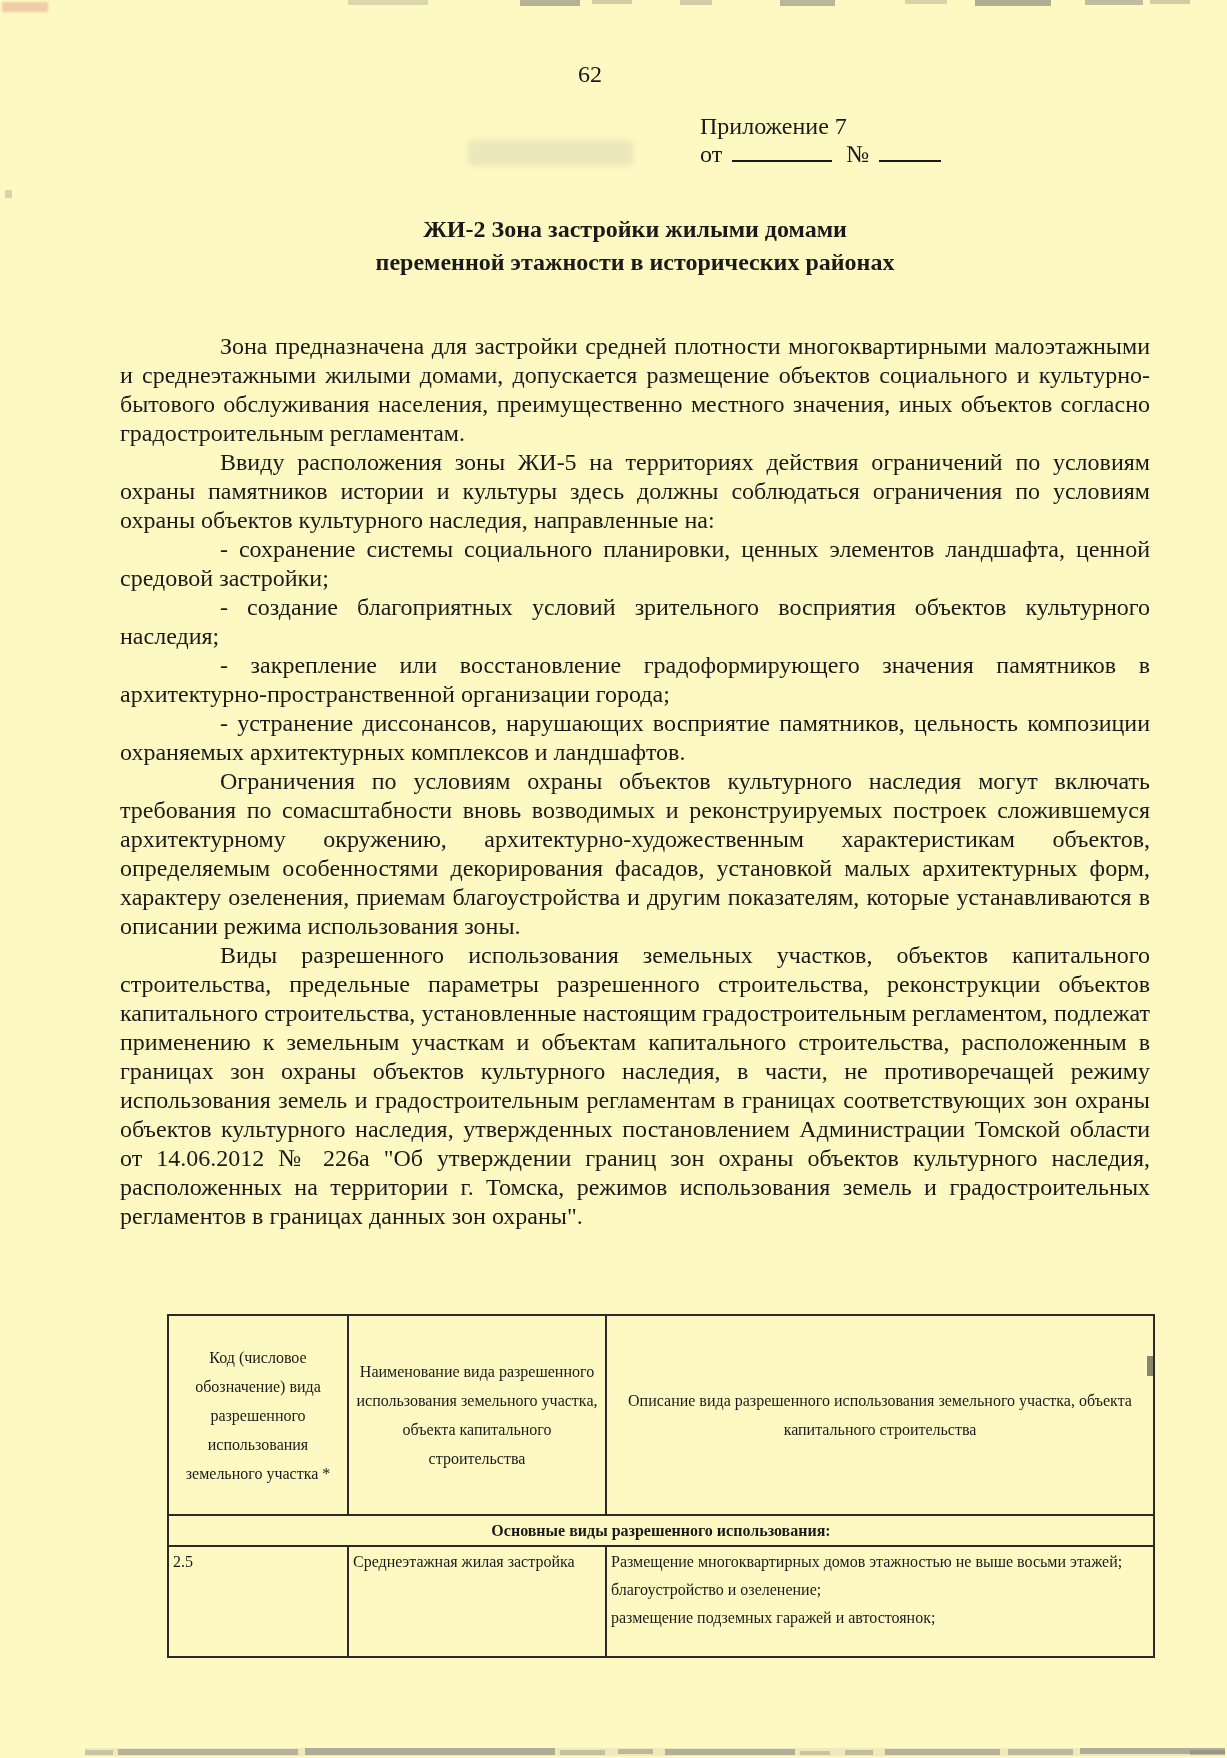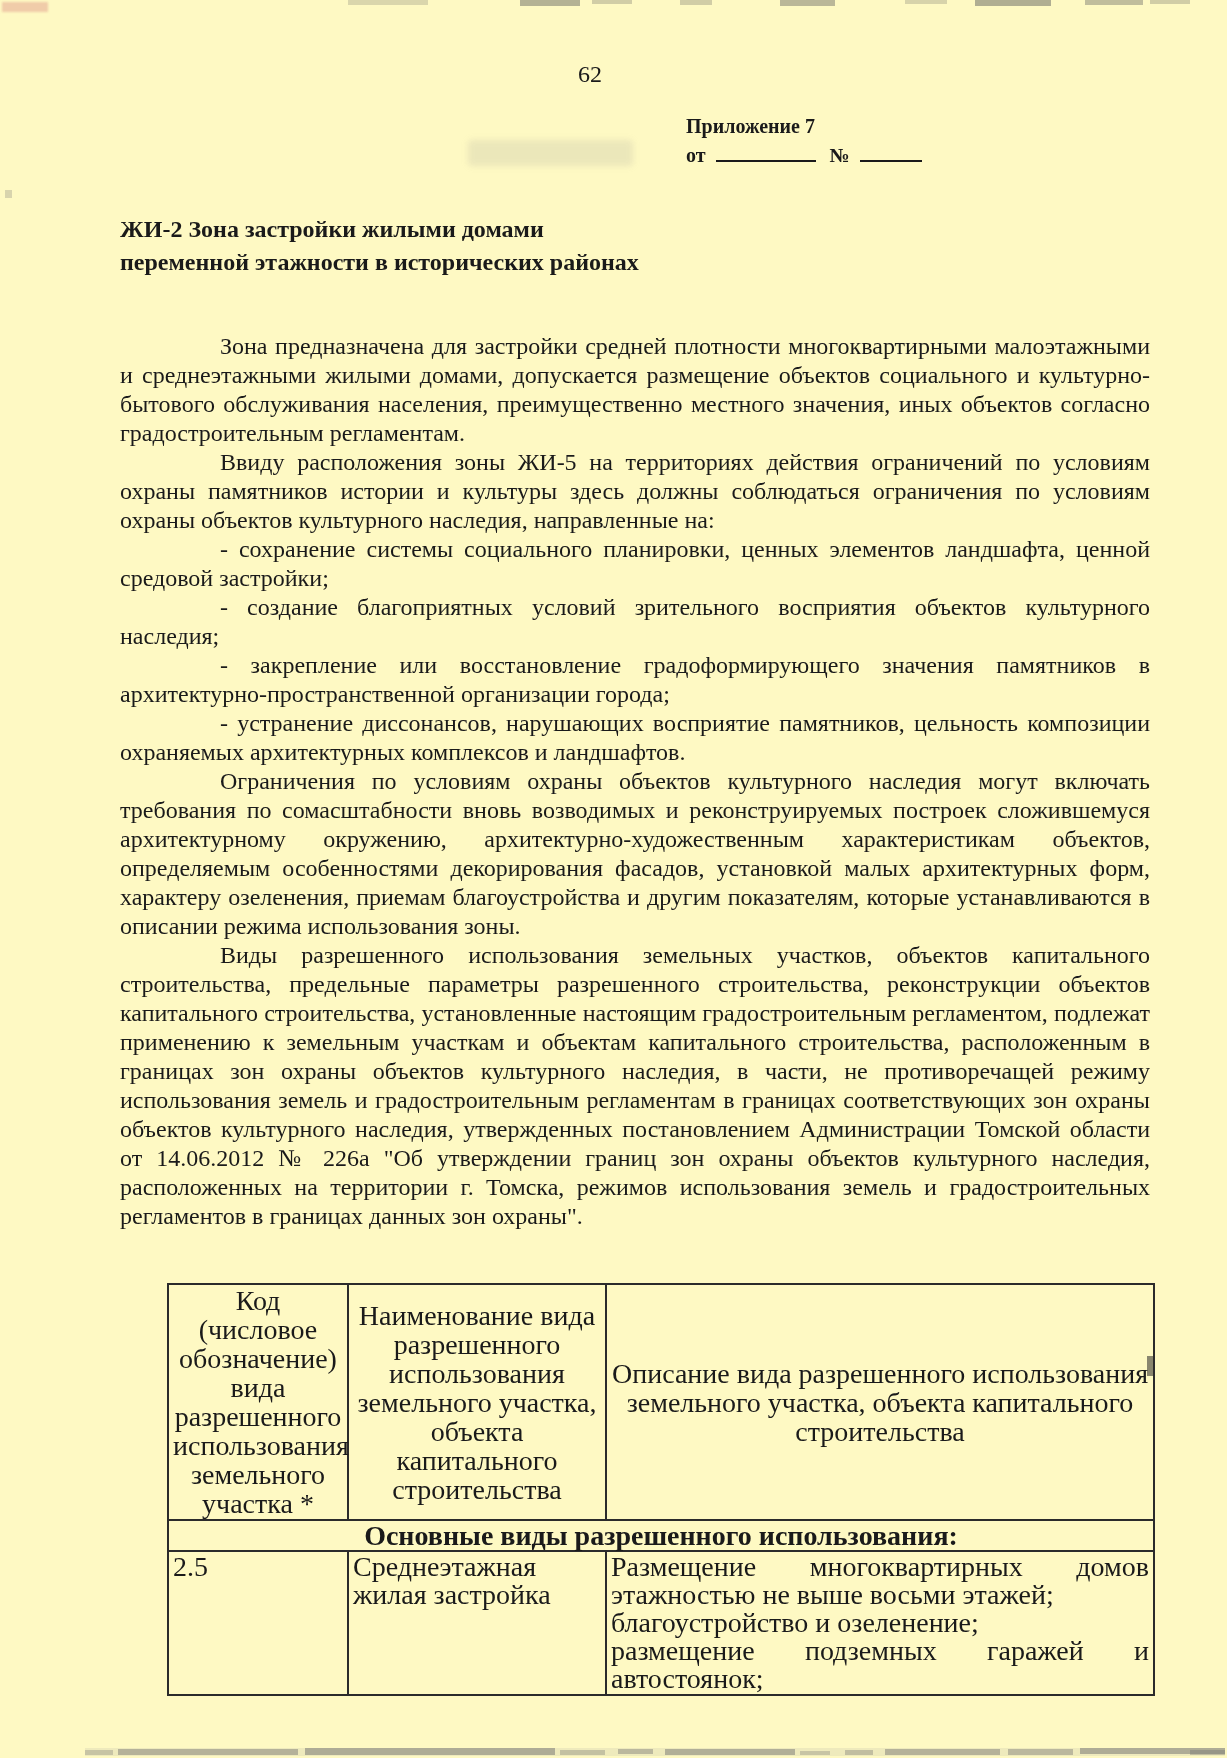--- a/index.html
+++ b/index.html
@@ -10,43 +10,43 @@
     background:#fef9c3;
     overflow:hidden;
     font-family:"Liberation Serif","DejaVu Serif",serif;
     color:#1a1a1a;
   }
   .page-number{
     position:absolute;top:60px;left:540px;width:100px;
     text-align:center;font-size:24px;line-height:29px;
   }
   .appendix{
-    position:absolute;top:112px;left:686px;width:360px;
-    font-size:20px;line-height:28px;font-weight:bold;
+    position:absolute;top:112px;left:700px;width:360px;
+    font-size:24px;line-height:28px;
   }
   .appendix .row{white-space:nowrap;}
   .blank{
     display:inline-block;border-bottom:2px solid #1a1a1a;
     height:20px;vertical-align:baseline;
   }
   .blank.b1{width:100px;margin:0 14px 0 10px;}
   .blank.b2{width:62px;margin-left:10px;}
   .doc-title{
     position:absolute;top:213px;left:120px;width:1030px;
-    text-align:left;font-weight:bold;font-size:24px;line-height:33px;
+    text-align:center;font-weight:bold;font-size:24px;line-height:33px;
   }
   .body-text{
     position:absolute;top:332px;left:120px;width:1030px;
     font-size:24px;line-height:29px;text-align:justify;
   }
   .body-text p{margin:0;text-indent:100px;}
   table.land-use{
-    position:absolute;top:1283px;left:167px;
+    position:absolute;top:1314px;left:167px;
     width:986px;border-collapse:collapse;table-layout:fixed;
-    font-size:28px;line-height:29px;
+    font-size:16px;line-height:29px;
   }
   table.land-use col.c1{width:180px;}
   table.land-use col.c2{width:258px;}
   table.land-use col.c3{width:548px;}
   table.land-use th, table.land-use td{
     border:2px solid #2b2b2b;
     font-weight:normal;
     padding:1px 4px;
     vertical-align:middle;
   }

